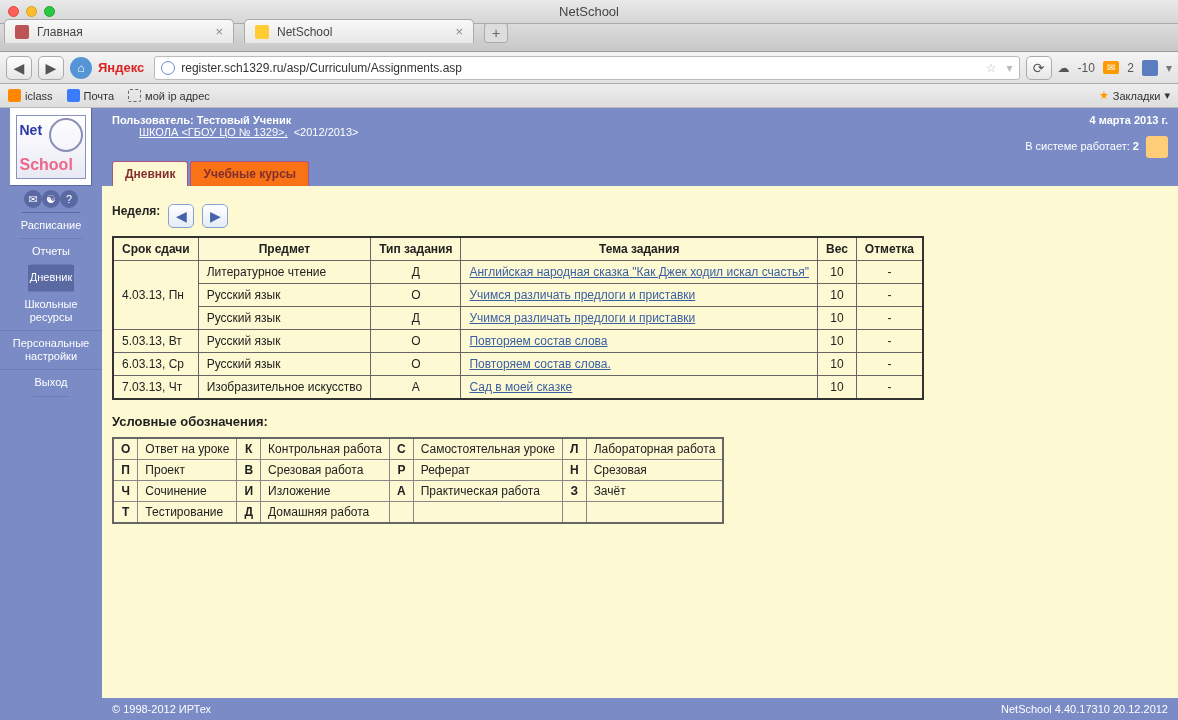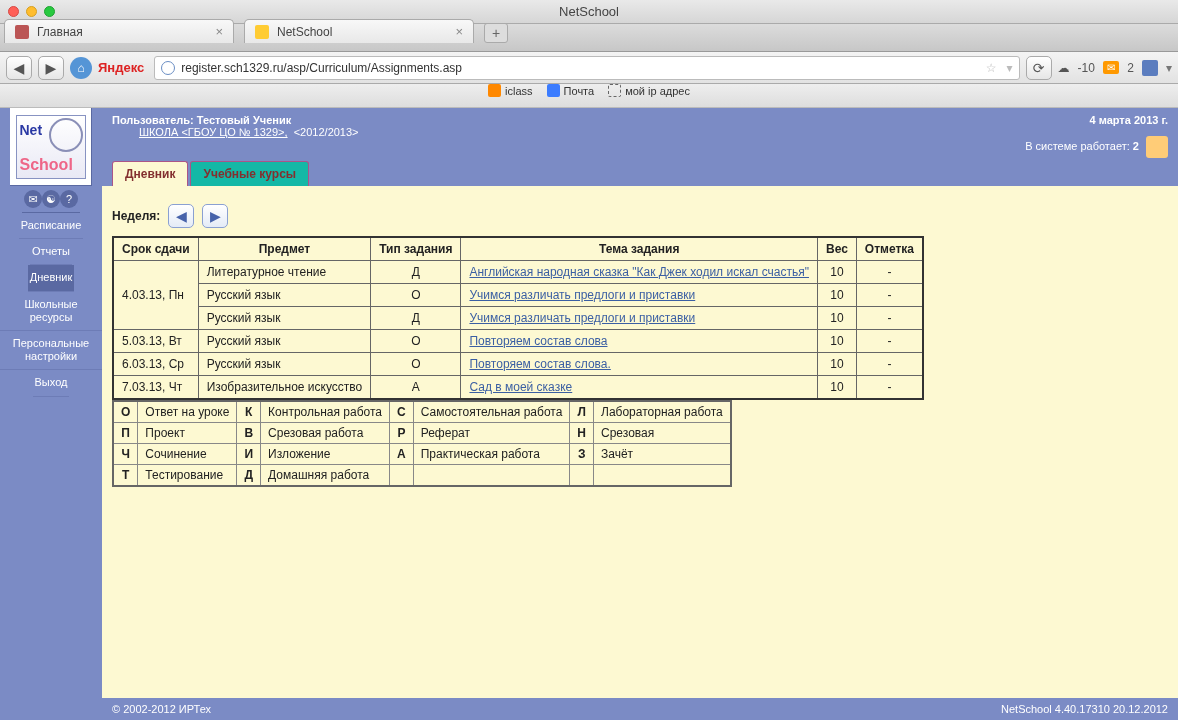--- a/index.html
+++ b/index.html
@@ -25,21 +25,21 @@
 
 .url-bar { height: 32px; background: linear-gradient(#f4f4f4, #e2e2e2); display: flex; align-items: center; padding: 0 6px; gap: 6px; border-bottom: 1px solid #aaa; }
 .navbtn { width: 26px; height: 24px; border: 1px solid #aaa; border-radius: 5px; background: linear-gradient(#fff,#e6e6e6); text-align: center; line-height: 22px; color: #555; font-size: 14px; }
 .home { width: 22px; height: 22px; background: #5595d6; border-radius: 50%; text-align: center; line-height: 22px; color: #fff; font-size: 12px; }
 .search-engine { font-weight: bold; color: #d22; white-space: nowrap; font-size: 13px; }
 .url-field { flex: 1; background: #fff; border: 1px solid #bbb; border-radius: 3px; height: 24px; display: flex; align-items: center; padding: 0 6px; gap: 6px; color: #333; margin-left: 4px; }
 .url-field .globe { width: 14px; height: 14px; border-radius: 50%; border: 1px solid #6a8ec4; display: inline-block; }
 .url-right { display: flex; align-items: center; gap: 8px; color: #555; }
 
 
-.bm-bar { height: 24px; background: linear-gradient(#eee, #ddd); display: flex; align-items: center; padding: 0 8px; gap: 14px; font-size: 11px; color: #333; border-bottom: 1px solid #bbb; justify-content: space-between; flex-direction: column; }
+.bm-bar { height: 24px; background: linear-gradient(#eee, #ddd); display: flex; align-items: center; padding: 0 8px; gap: 14px; font-size: 11px; color: #333; border-bottom: 1px solid #bbb; justify-content: space-between; }
 .bm-left { display: flex; gap: 14px; }
 .bm-item { display: flex; align-items: center; gap: 4px; }
 .bm-fav { width: 13px; height: 13px; background: #f80; border-radius: 2px; display: inline-block; }
 .bm-fav.g { background: #3b7cff; }
 .bm-fav.d { background: #aaa; border: 1px dashed #666; background: none; }
 
 
 .app { display: flex; height: calc(100% - 108px); }
 .left-col { width: 102px; background: #7b8bc5; display: flex; flex-direction: column; align-items: center; }
 .logo-slot { width: 82px; height: 78px; background: #fff; display: flex; align-items: center; justify-content: center; border-right: 1px solid #5a69a2; border-bottom: 1px solid #5a69a2; }
@@ -55,27 +55,27 @@
 
 
 .right-col { flex: 1; display: flex; flex-direction: column; }
 .app-header { background: #7b8bc5; color: #fff; padding: 6px 10px 0 10px; height: 50px; display: flex; justify-content: space-between; font-size: 11px; }
 .app-header a { color: #fff; text-decoration: underline; padding-left: 27px; }
 .header-right { text-align: right; }
 
 
 .page-tabs { background: #7b8bc5; padding: 0 10px; height: 28px; display: flex; align-items: flex-end; gap: 2px; }
 .page-tab { background: #fdf9d2; border: 1px solid #a58; border-bottom: none; padding: 5px 12px; font-weight: bold; font-size: 12px; color: #832f2f; border-radius: 3px 3px 0 0; }
-.page-tab.secondary { background: #14b8a6; color: #832f2f; }
+.page-tab.secondary { background: #f97316; color: #832f2f; }
 
 
 .content { flex: 1; background: #fdf9d2; padding: 10px 10px 0 10px; overflow: auto; color: #222; }
 .diary-title { font-size: 14px; font-weight: bold; margin-bottom: 8px; }
 .trimester { color: #6a8d3e; }
-.row-control { display: flex; align-items: center; gap: 8px; margin: 8px 0; }
+.row-control { display: flex; gap: 8px; margin: 8px 0; }
 .row-control label { font-weight: bold; }
 .week-select { border: 1px solid #999; background: #fff; height: 22px; padding: 1px 4px; font-size: 12px; width: 180px; }
 .nav-arrow { width: 26px; height: 24px; border: 1px solid #8aa0d2; border-radius: 5px; background: linear-gradient(#fff,#e4ebf7); color: #4662aa; text-align: center; line-height: 22px; font-size: 14px; }
 .class-line { margin: 4px 0 10px; }
 .class-line b { font-weight: bold; }
 
 table.assign { border-collapse: collapse; border: 2px solid #333; }
 table.assign th, table.assign td { border: 1px solid #666; padding: 4px 8px; font-size: 12px; text-align: left; vertical-align: middle; }
 table.assign th { background: #fdf9d2; text-align: center; font-weight: bold; }
 table.assign td.center { text-align: center; }
@@ -255,29 +255,30 @@
               <td>7.03.13, Чт</td>
               <td>Изобразительное искусство</td>
               <td class="center">А</td>
               <td><a href="#">Сад в моей сказке</a></td>
               <td class="center">10</td>
               <td class="center">-</td>
             </tr>
           </tbody>
       </table>
 
+      <div class="legend-title">Условные обозначения:</div>
       <table class="legend">
         <tbody id="legend-body">
             <tr>
               <td class="code">О</td>
               <td>Ответ на уроке</td>
               <td class="code">К</td>
               <td>Контрольная работа</td>
               <td class="code">С</td>
-              <td>Самостоятельная работа</td>
+              <td>Самостоятельная уроке</td>
               <td class="code">Л</td>
               <td>Лабораторная работа</td>
             </tr>
             <tr>
               <td class="code">П</td>
               <td>Проект</td>
               <td class="code">В</td>
               <td>Срезовая работа</td>
               <td class="code">Р</td>
               <td>Реферат</td>
@@ -302,17 +303,17 @@
               <td class="code"></td>
               <td></td>
               <td class="code"></td>
               <td></td>
             </tr>
           </tbody>
       </table>
     </div>
 
     <div class="footer">
-      <span>© 2002-2012 ИРТех</span>
+      <span>© 1998-2012 ИРТех</span>
       <span>NetSchool 4.40.17310   20.12.2012</span>
     </div>
   </div>
 </div>
 
 </body></html>

